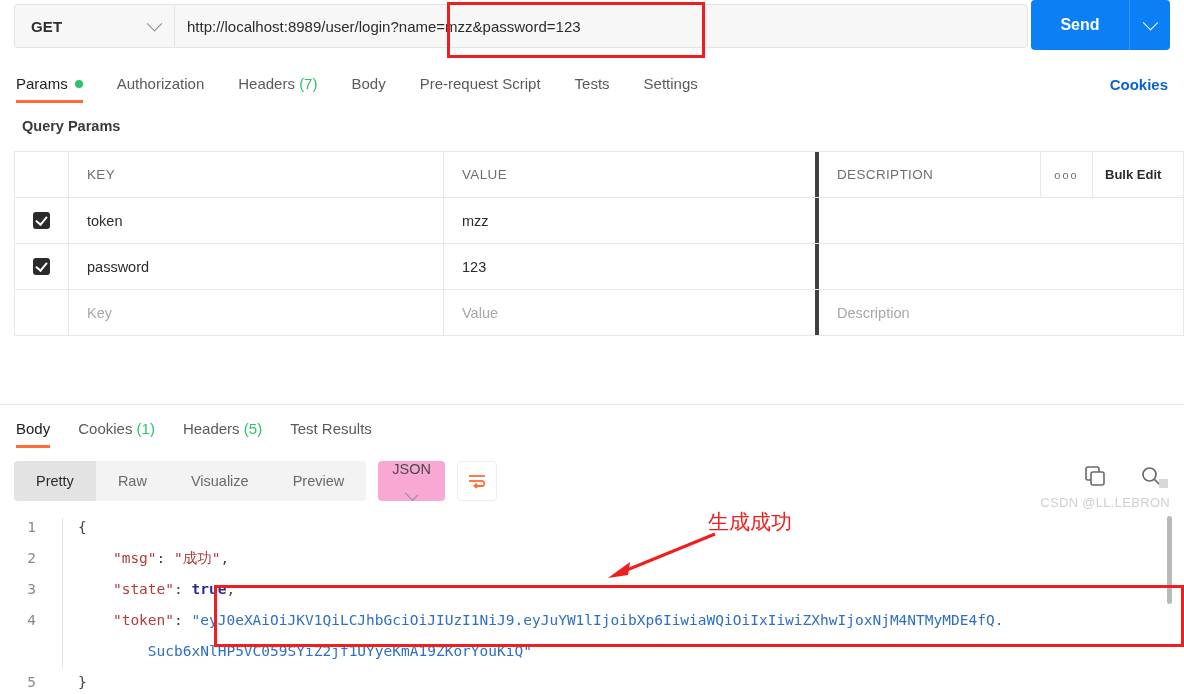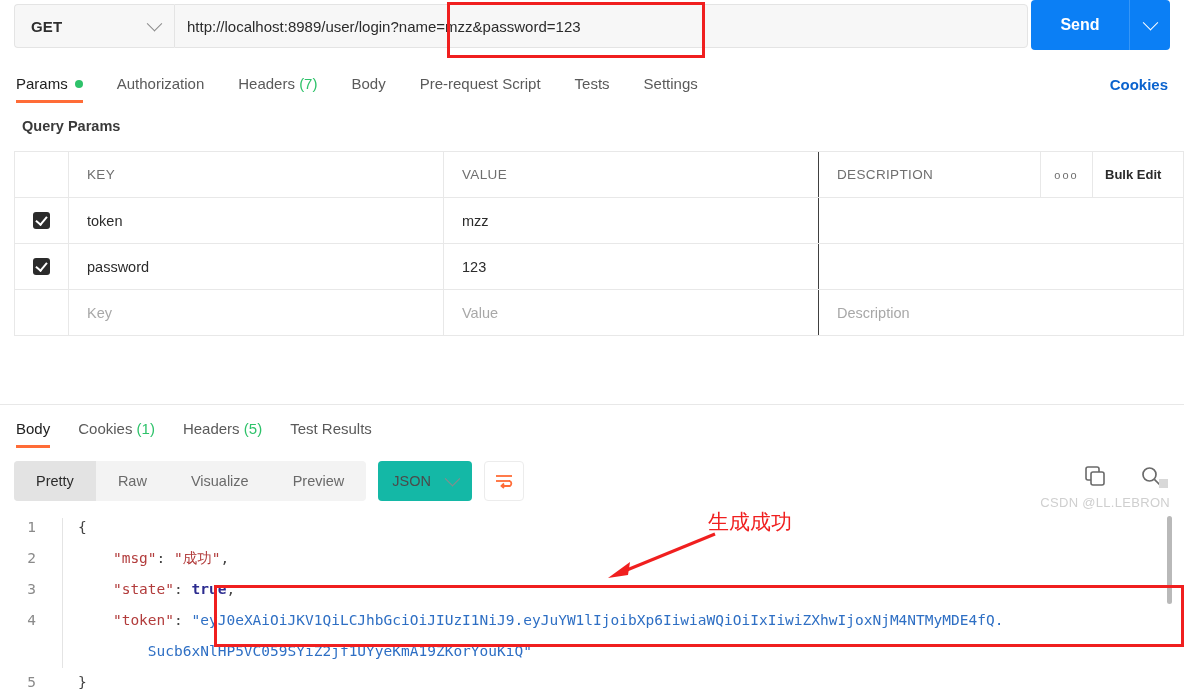--- a/index.html
+++ b/index.html
@@ -54,21 +54,21 @@
   .cnt-green { color:#2ec26a; }
   .cookies-link { position:absolute; right:16px; color:#0b63ce; font-size:15px; font-weight:700; }
 
   
   .qp-title { position:absolute; left:22px; top:118px; font-size:14.5px; font-weight:700; color:#3a3a3a; }
 
   .tbl { position:absolute; left:14px; top:151px; width:1170px; border:1px solid #e8e8e8; border-bottom:none; }
   .trow { display:flex; height:46px; border-bottom:1px solid #e8e8e8; align-items:center; }
   .c-check { width:54px; height:100%; border-right:1px solid #e8e8e8; display:flex; align-items:center; justify-content:center; }
   .c-key   { width:375px; height:100%; border-right:1px solid #e8e8e8; display:flex; align-items:center; padding-left:18px; }
-  .c-val   { width:375px; height:100%; border-right:1px solid #404040; display:flex; align-items:center; padding-left:18px; }
+  .c-val   { width:375px; height:100%; border-right:4px solid #404040; display:flex; align-items:center; padding-left:18px; }
   .c-desc  { flex:1; height:100%; display:flex; align-items:center; padding-left:18px; }
   .hdr { font-size:13.5px; color:#6f6f6f; letter-spacing:.35px; }
   .cell { font-size:14.5px; color:#2b2b2b; }
   .cell.ph { color:#a8a8a8; }
   .hdr-row .c-desc { border-right:1px solid #e8e8e8; }
   .c-dots { width:52px; height:100%; border-right:1px solid #e8e8e8; display:flex; align-items:center; justify-content:center; }
   .dots { font-size:11px; letter-spacing:2px; color:#6f6f6f; }
   .c-bulk { width:90px; height:100%; display:flex; align-items:center; padding-left:12px;
             font-size:13px; font-weight:700; color:#2b2b2b; white-space:nowrap;}
   .cb { width:17px; height:17px; border-radius:3px; background:#2b2b2b; position:relative; }
@@ -88,21 +88,21 @@
   .meta-div { width:1px; height:22px; background:#dcdcdc; }
   .save-resp { color:#0b63ce; font-weight:700; font-size:15px; }
   .save-caret { width:9px; height:9px; border-right:1.8px solid #0b63ce; border-bottom:1.8px solid #0b63ce;
                 transform:rotate(45deg) translate(-2px,-2px); }
 
   
   .bt { position:absolute; left:14px; top:461px; display:flex; align-items:center; gap:12px; }
   .seg { height:40px; background:#f3f3f3; border-radius:4px; display:flex; align-items:center; }
   .seg-item { height:40px; display:flex; align-items:center; padding:0 22px; font-size:14.5px; color:#6a6a6a; }
   .seg-item.on { background:#e3e3e3; color:#2b2b2b; border-radius:4px 0 0 4px; }
-  .fmt { height:40px; background:#14b8a6; border-radius:4px; display:flex; align-items:center; padding:0 14px; gap:16px; }
+  .fmt { height:40px; background:#f9a8d4; border-radius:4px; display:flex; align-items:center; padding:0 14px; gap:16px;flex-direction:column; }
   .fmt-label { font-size:14.5px; color:#4b4b4b; }
   .wrap-btn { width:40px; height:40px; background:#fff; border:1px solid #ececec; border-radius:4px;
               display:flex; align-items:center; justify-content:center; }
   .right-icons { position:absolute; right:22px; top:465px; display:flex; align-items:center; gap:34px; }
 
   
   .code { position:absolute; left:0; top:512px; width:1184px; height:160px;
           font-family:"DejaVu Sans Mono", monospace; font-size:14.5px; }
   .gutter { position:absolute; left:0; top:0; width:36px; text-align:right; color:#8a8a8a; }
   .gline { height:31px; line-height:31px; }

